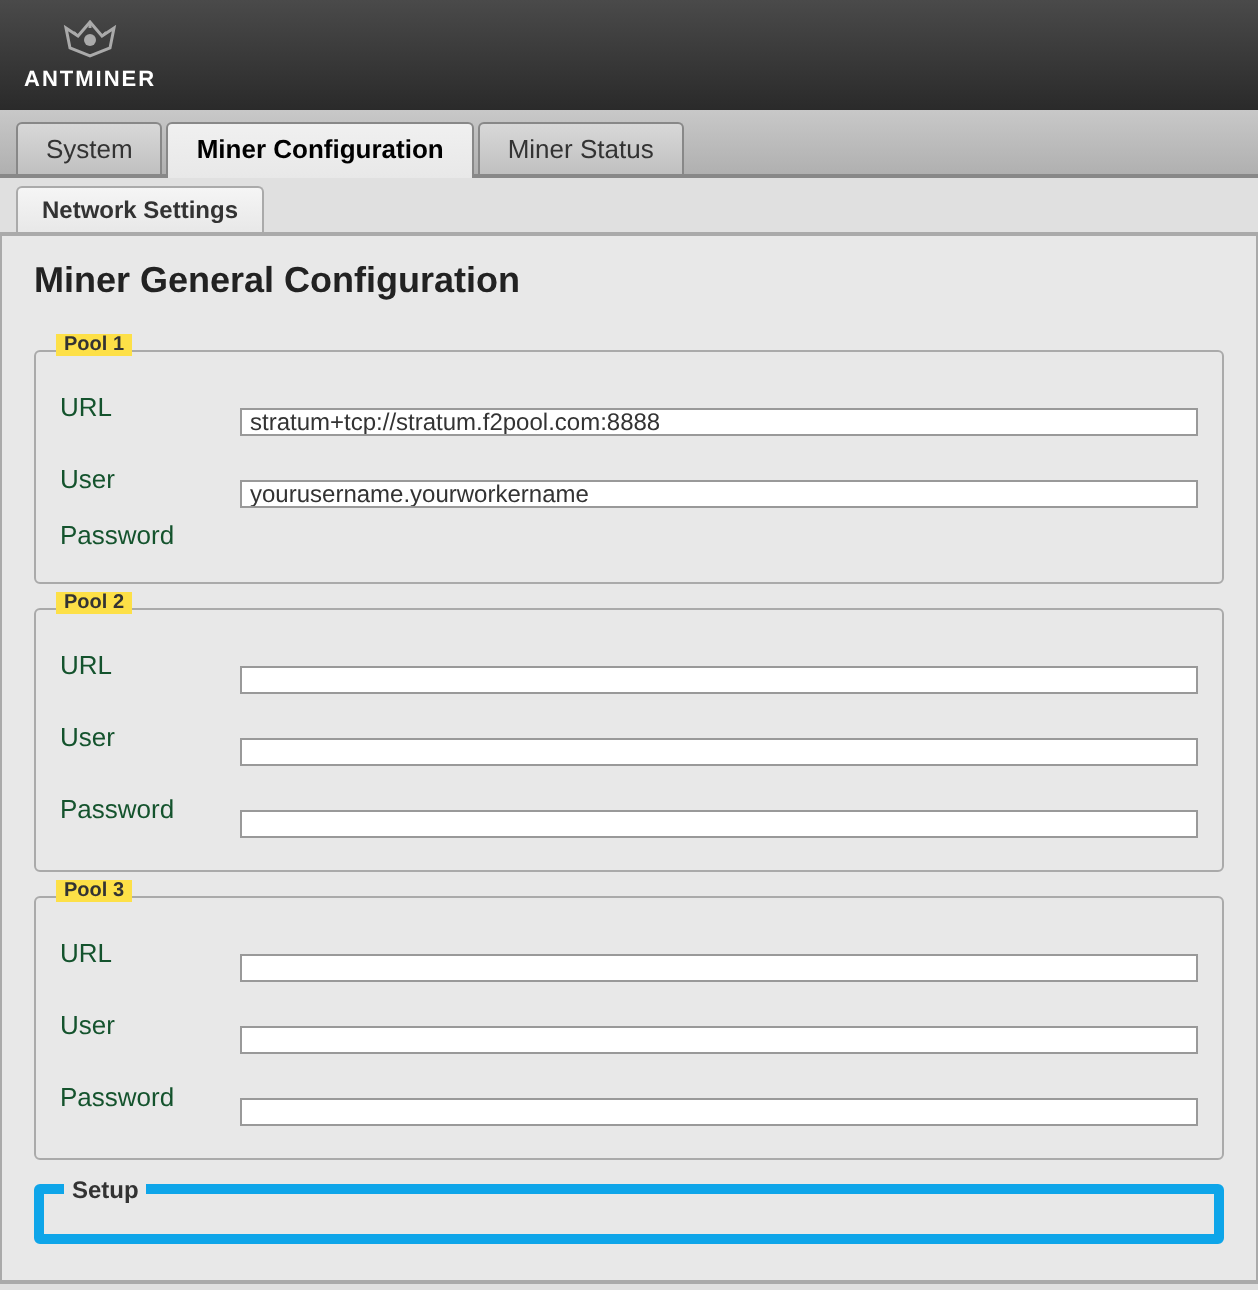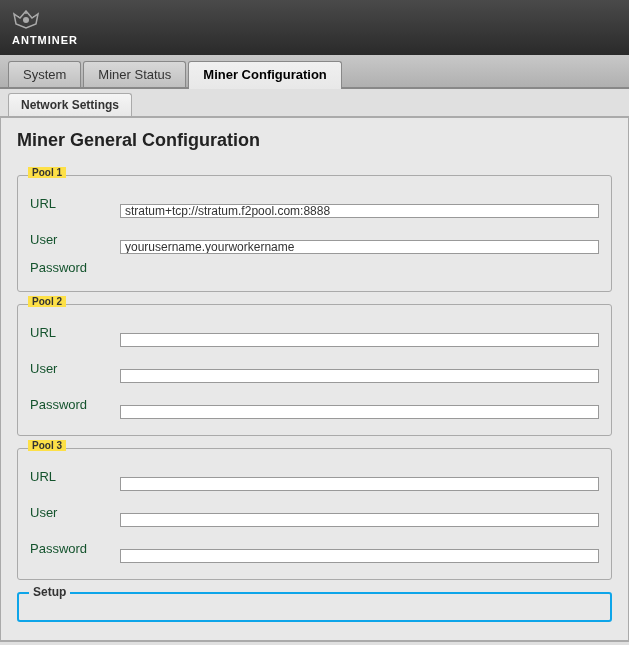--- a/index.html
+++ b/index.html
@@ -16,20 +16,21 @@
     #header {
       background: linear-gradient(to bottom, #4a4a4a, #2a2a2a);
       height: 55px;
       display: flex;
       align-items: center;
       padding: 0 12px;
     }
     #logo-area {
       display: flex;
       flex-direction: column;
+      align-items: center;
       color: white;
     }
     #logo-icon {
       width: 28px;
       height: 22px;
       margin-bottom: 2px;
     }
     #logo-text {
       font-size: 11px;
       font-weight: bold;
@@ -142,21 +143,21 @@
       background: white;
       padding: 2px 4px;
       font-size: 12px;
       color: #333;
       outline: none;
       margin-top: 16px;
     }
 
     
     .setup-group {
-      border: 2px solid #0ea5e9;
+      border: 5px solid #0ea5e9;
       border-radius: 3px;
       padding: 8px 12px 8px 12px;
       position: relative;
       background: transparent;
       min-height: 30px;
     }
     .setup-legend {
       font-size: 12px;
       font-weight: bold;
       color: #333;
@@ -191,22 +192,22 @@
       <line x1="14" y1="1" x2="14" y2="4" stroke="#aaa" stroke-width="1.5"></line>
       <line x1="8" y1="8" x2="6" y2="6" stroke="#aaa" stroke-width="1"></line>
       <line x1="20" y1="8" x2="22" y2="6" stroke="#aaa" stroke-width="1"></line>
     </svg>
     <span id="logo-text">ANTMINER</span>
   </div>
 </div>
 
 <div id="tab-bar">
   <div class="tab">System</div>
+  <div class="tab active">Miner Configuration</div>
   <div class="tab">Miner Status</div>
-  <div class="tab active">Miner Configuration</div>
 </div>
 
 <div id="subtab-bar">
   <div class="subtab">Network Settings</div>
 </div>
 
 <div id="main-content">
   <div id="page-title">Miner General Configuration</div>
 
   <div class="pool-group">

